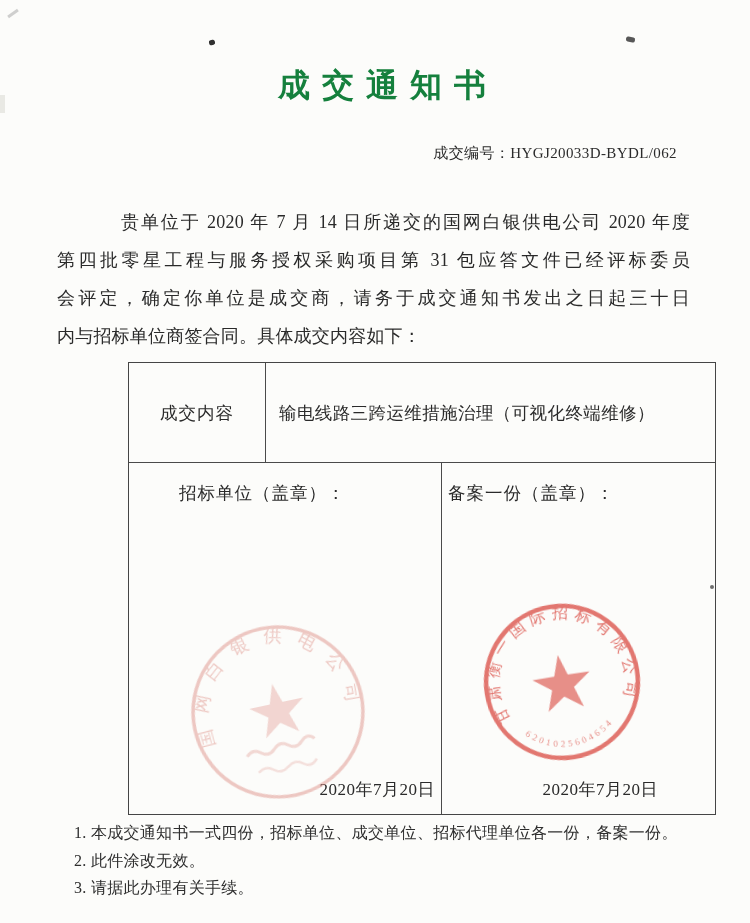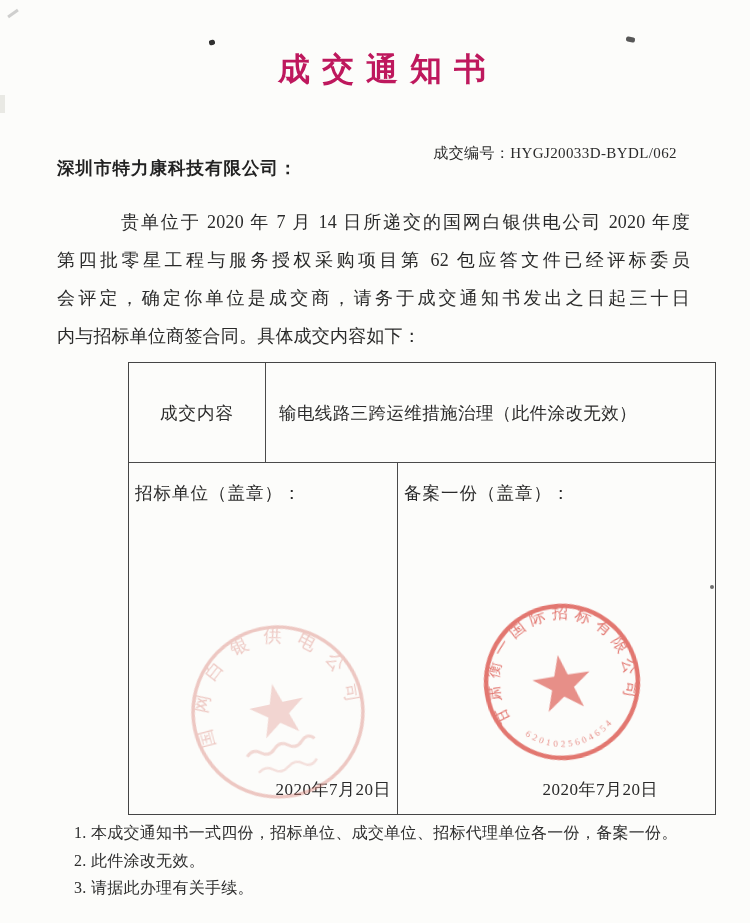--- a/index.html
+++ b/index.html
@@ -4,23 +4,23 @@
 <style>
   html,body{margin:0;padding:0;background:#ffffff;}
   .page{
     position:relative;width:750px;height:923px;overflow:hidden;
     background:#fcfcfa;
     font-family:"Liberation Serif","DejaVu Serif",serif;
     color:#262626;
   }
   
   .doc-title{
-    position:absolute;top:48px;left:0;right:0;text-align:center;
+    position:absolute;top:64px;left:0;right:0;text-align:center;
     font-size:32px;font-weight:bold;letter-spacing:12px;text-indent:26px;
-    color:#be185d;
+    color:#15803d;
   }
   .notice-no{
     position:absolute;top:114px;right:73px;
     font-size:15px;letter-spacing:.4px;color:#2b2b2b;margin-top:30px;
   }
   .recipient{
     position:absolute;top:156px;left:57px;
     font-size:17.5px;font-weight:bold;letter-spacing:1px;color:#222;
   }
   
@@ -29,21 +29,21 @@
   .body-line.first{text-indent:64px;}
   .body-line.last{text-align-last:left;}
   
   .award-table{
     position:absolute;left:128px;top:362px;width:588px;height:453px;
     border:1.5px solid #454545;box-sizing:border-box;display:flex;flex-direction:column;
   }
   .trow{display:flex;box-sizing:border-box;}
   .trow.r1{height:100px;border-bottom:1.4px solid #4a4a4a;}
   .trow.r2{height:93px;border-bottom:1.4px solid #4a4a4a;}
-  .trow.r3{flex:1;}
+  .trow.r3{flex:1;margin-left:44px;}
   .tcell{box-sizing:border-box;}
   .label-cell{
     width:137px;border-right:1.4px solid #4a4a4a;
     display:flex;flex-direction:column;align-items:center;justify-content:center;
     font-size:17.5px;letter-spacing:1px;color:#2a2a2a;
   }
   .label-cell .lbl-line{line-height:26px;}
   .value-cell{flex:1;position:relative;display:flex;align-items:center;
     padding:0 28px 0 13px;font-size:17.5px;letter-spacing:.4px;color:#2a2a2a;}
   .sign-cell{position:relative;flex:1;padding:18px 8px 12px 6px;font-size:17.5px;letter-spacing:1px;color:#2a2a2a;box-sizing:border-box;}
@@ -94,36 +94,35 @@
 <div class="page">
 
   <div class="speck s1"></div>
   <div class="speck s2"></div>
   <div class="speck s3"></div>
   <div class="speck s4"></div>
   <div class="speck s5"></div>
 
   <div class="doc-title">成交通知书</div>
   <div class="notice-no">成交编号：HYGJ20033D-BYDL/062</div>
-  <div class="recipient">深圳市特力康科技有限公司：</div>
 
   <div class="body-text">
     <div class="body-line first">贵单位于 2020 年 7 月 14 日所递交的国网白银供电公司 2020 年度</div>
-    <div class="body-line">第四批零星工程与服务授权采购项目第 62 包应答文件已经评标委员</div>
+    <div class="body-line">第四批零星工程与服务授权采购项目第 31 包应答文件已经评标委员</div>
     <div class="body-line">会评定，确定你单位是成交商，请务于成交通知书发出之日起三十日</div>
     <div class="body-line last">内与招标单位商签合同。具体成交内容如下：</div>
   </div>
 
   <div class="award-table">
     <div class="trow r1">
       <div class="tcell label-cell">
         <span class="lbl-line">成交内容</span>
       </div>
       <div class="tcell value-cell">
-        <span>输电线路三跨运维措施治理（此件涂改无效）</span>
+        <span>输电线路三跨运维措施治理（可视化终端维修）</span>
       </div>
     </div>
     <div class="trow r3">
       <div class="tcell sign-cell left">
         <span>招标单位（盖章）：</span>
         <div class="sign-date bidder">2020年7月20日</div>
       </div>
       <div class="tcell sign-cell">
         <span>备案一份（盖章）：</span>
         <div class="sign-date agency">2020年7月20日</div>

